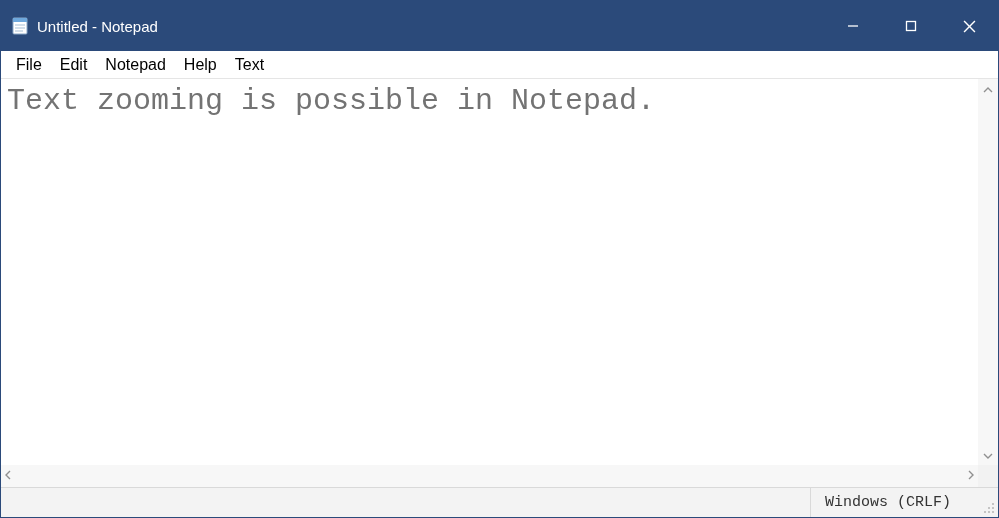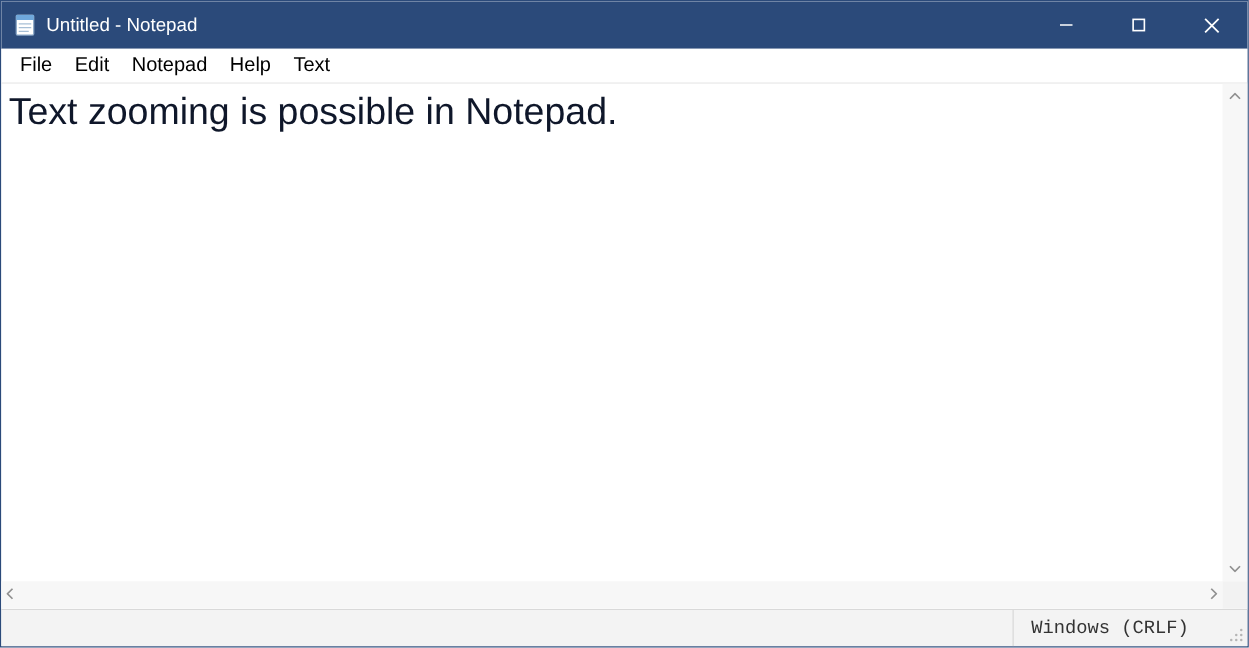--- a/index.html
+++ b/index.html
@@ -8,21 +8,21 @@
       height: 518px;
       font-family: "Segoe UI", Tahoma, sans-serif;
       background: #fff;
       display: flex;
       flex-direction: column;
       border: 1px solid #2b4a7a;
       overflow: hidden;
     }
     
     .titlebar {
-      height: 38px;
+      height: 50px;
       background: #2b4a7a;
       color: #fff;
       display: flex;
       align-items: center;
       padding-left: 10px;
     }
     .titlebar-icon {
       width: 18px;
       height: 18px;
       margin-right: 8px;
@@ -62,26 +62,26 @@
     .editor-wrap {
       flex: 1;
       display: flex;
       flex-direction: column;
       position: relative;
       background: #fff;
     }
     .editor {
       flex: 1;
       padding: 4px 6px;
-      font-family: Liberation Sans, sans-serif;
+      font-family: Liberation Mono, monospace;
       font-size: 30px;
       line-height: 1.25;
       white-space: pre-wrap;
       overflow: hidden;
-      color: #0f172a;
+      color: #737373;
     }
     .vscroll {
       position: absolute;
       right: 0;
       top: 0;
       bottom: 22px;
       width: 20px;
       background: #f7f7f7;
       display: flex;
       flex-direction: column;

